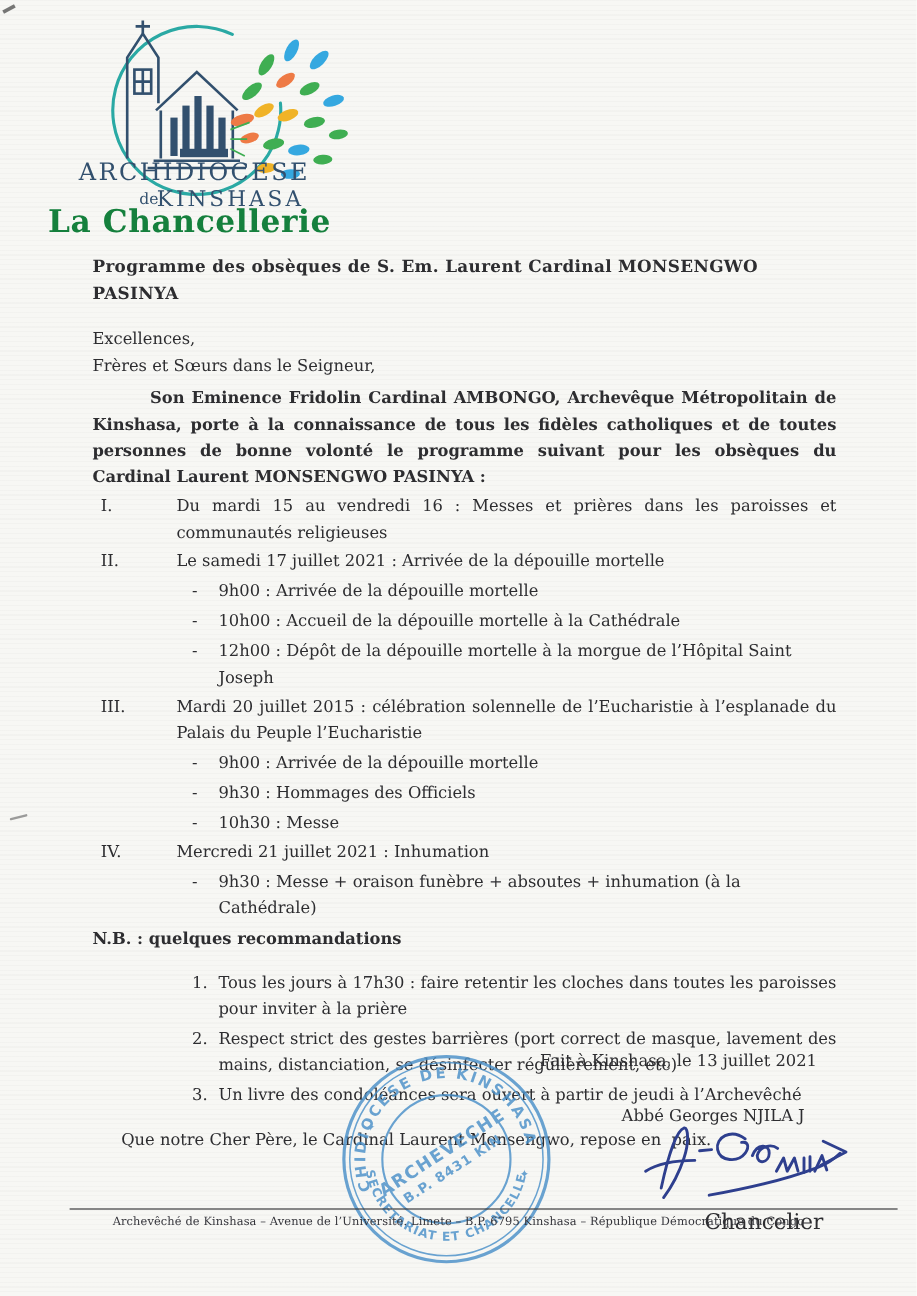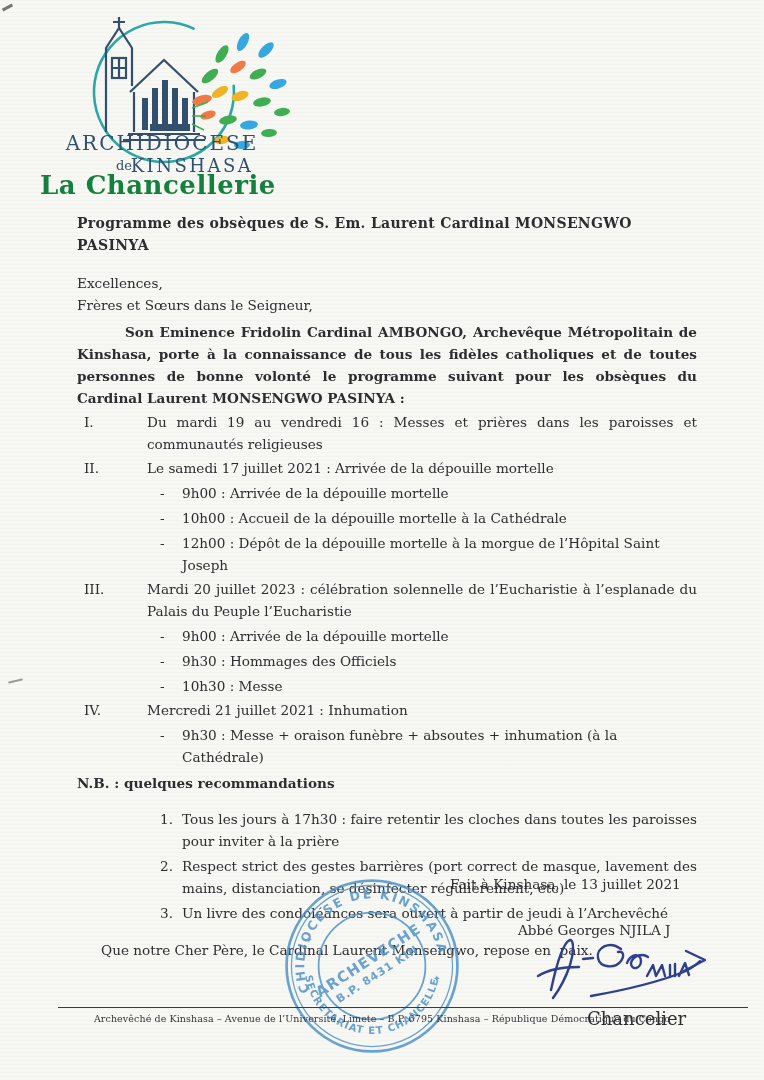--- a/index.html
+++ b/index.html
@@ -103,21 +103,21 @@
   <div class="chancellerie">La Chancellerie</div>
 
   <div class="content">
     <p class="doc-title">Programme des obsèques de S. Em. Laurent Cardinal MONSENGWO PASINYA</p>
     <p class="salutation">Excellences,</p>
     <p class="salutation">Frères et Sœurs dans le Seigneur,</p>
     <p class="intro">Son Eminence Fridolin Cardinal AMBONGO, Archevêque Métropolitain de Kinshasa, porte à la connaissance de tous les fidèles catholiques et de toutes personnes de bonne volonté le programme suivant pour les obsèques du Cardinal Laurent MONSENGWO PASINYA :</p>
 
     <div class="pitem">
       <span class="pnum">I.</span>
-      <span class="ptext">Du mardi 19 au vendredi 16 : Messes et prières dans les paroisses et communautés religieuses</span>
+      <span class="ptext">Du mardi 15 au vendredi 16 : Messes et prières dans les paroisses et communautés religieuses</span>
     </div>
 
     <div class="pitem">
       <span class="pnum">II.</span>
       <span class="ptext">Le samedi 17 juillet 2021 : Arrivée de la dépouille mortelle</span>
     </div>
     <div class="sub">
       <span class="sdash">-</span>
       <span>9h00 : Arrivée de la dépouille mortelle</span>
     </div>
@@ -125,21 +125,21 @@
       <span class="sdash">-</span>
       <span>10h00 : Accueil de la dépouille mortelle à la Cathédrale</span>
     </div>
     <div class="sub">
       <span class="sdash">-</span>
       <span>12h00 : Dépôt de la dépouille mortelle à la morgue de l’Hôpital Saint Joseph</span>
     </div>
 
     <div class="pitem">
       <span class="pnum">III.</span>
-      <span class="ptext">Mardi 20 juillet 2023 : célébration solennelle de l’Eucharistie à l’esplanade du Palais du Peuple l’Eucharistie</span>
+      <span class="ptext">Mardi 20 juillet 2015 : célébration solennelle de l’Eucharistie à l’esplanade du Palais du Peuple l’Eucharistie</span>
     </div>
     <div class="sub">
       <span class="sdash">-</span>
       <span>9h00 : Arrivée de la dépouille mortelle</span>
     </div>
     <div class="sub">
       <span class="sdash">-</span>
       <span>9h30 : Hommages des Officiels</span>
     </div>
     <div class="sub">

